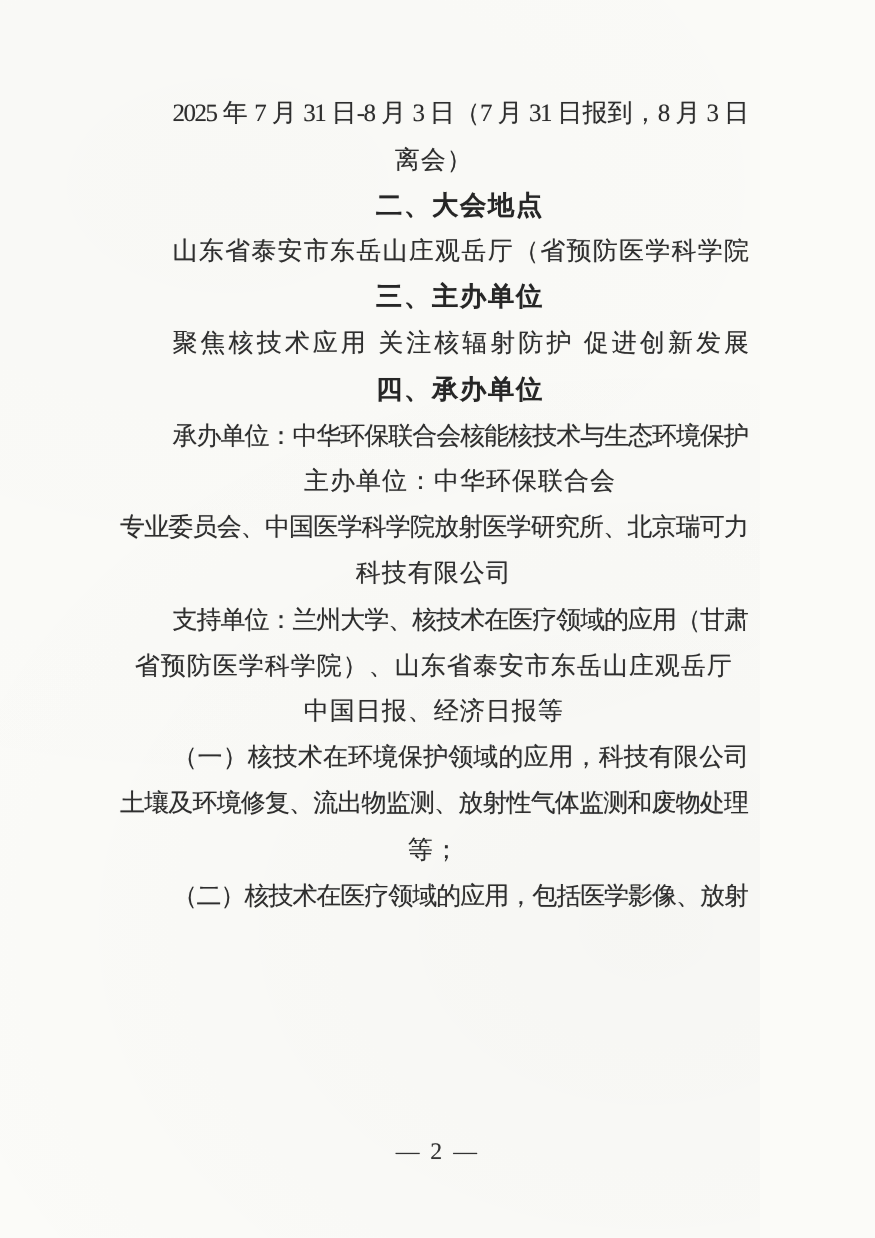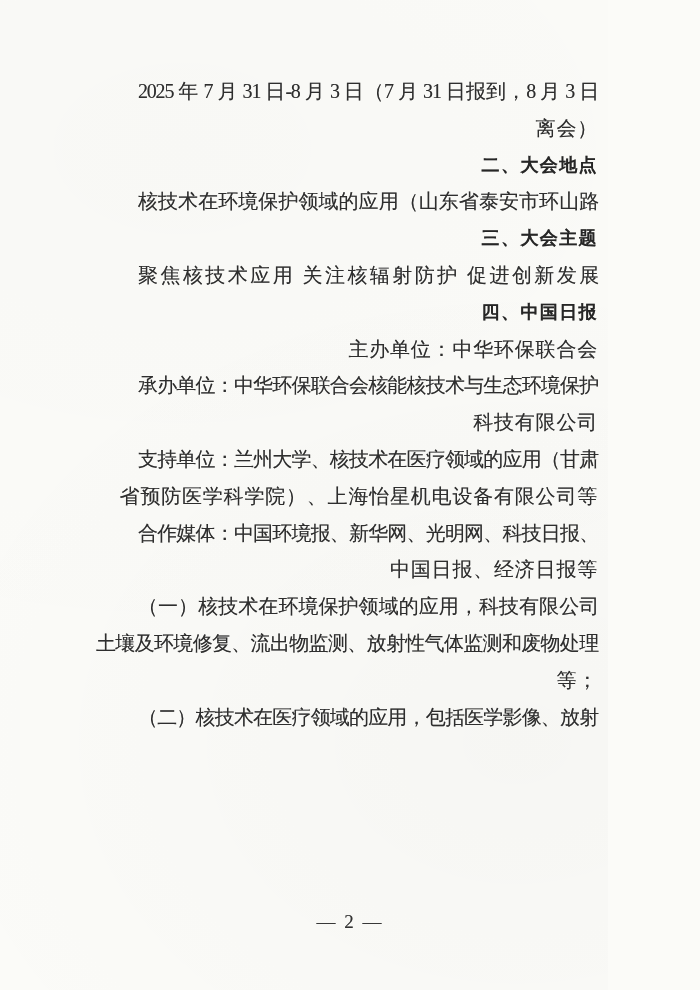--- a/index.html
+++ b/index.html
@@ -30,35 +30,35 @@
   .doc-body {
     position: absolute;
     left: 96px;
     top: 73px;
     width: 502px;
   }
   .line {
     font-size: 20px;
     line-height: 36.8px;
     letter-spacing: 0.8px;
-    text-align: right;
+    text-align: center;
     text-shadow: 0 0 0.6px rgba(46,46,46,0.45);
   }
   .line.stretch {
     letter-spacing: -1.2px;
     text-align: justify;
     text-align-last: justify;
   }
   .line.indent {
     padding-left: 42px;
   }
   .line.heading {
     font-family: "Liberation Sans", sans-serif;
     font-weight: 700;
-    font-size: 18px;
+    font-size: 21px;
     letter-spacing: 1.4px;
     color: #262626;
   }
   .footer {
     position: absolute;
     top: 908px;
     left: 0;
     width: 700px;
     text-align: center;
     font-size: 19px;
@@ -69,30 +69,30 @@
   }
 </style>
 </head>
 <body>
 
 <div class="page">
   <div class="doc-body">
       <div class="line indent stretch">2025 年 7 月 31 日-8 月 3 日（7 月 31 日报到，8 月 3 日</div>
       <div class="line">离会）</div>
       <div class="line heading indent">二、大会地点</div>
-      <div class="line indent stretch">核技术在环境保护领域的应用（山东省泰安市环山路</div>
-      <div class="line heading indent">三、大会主题</div>
+      <div class="line indent stretch">山东省泰安市东岳山庄观岳厅（省预防医学科学院</div>
+      <div class="line heading indent">三、主办单位</div>
       <div class="line indent stretch">聚焦核技术应用 关注核辐射防护 促进创新发展</div>
-      <div class="line heading indent">四、中国日报</div>
+      <div class="line heading indent">四、承办单位</div>
+      <div class="line indent stretch">承办单位：中华环保联合会核能核技术与生态环境保护</div>
       <div class="line indent">主办单位：中华环保联合会</div>
-      <div class="line indent stretch">承办单位：中华环保联合会核能核技术与生态环境保护</div>
+      <div class="line stretch">专业委员会、中国医学科学院放射医学研究所、北京瑞可力</div>
       <div class="line">科技有限公司</div>
       <div class="line indent stretch">支持单位：兰州大学、核技术在医疗领域的应用（甘肃</div>
-      <div class="line">省预防医学科学院）、上海怡星机电设备有限公司等</div>
-      <div class="line indent stretch">合作媒体：中国环境报、新华网、光明网、科技日报、</div>
+      <div class="line">省预防医学科学院）、山东省泰安市东岳山庄观岳厅</div>
       <div class="line">中国日报、经济日报等</div>
       <div class="line indent stretch">（一）核技术在环境保护领域的应用，科技有限公司</div>
       <div class="line stretch">土壤及环境修复、流出物监测、放射性气体监测和废物处理</div>
       <div class="line">等；</div>
       <div class="line indent stretch">（二）核技术在医疗领域的应用，包括医学影像、放射</div>
     </div>
   <div class="footer">— 2 —</div>
 </div>
 
 </body></html>

